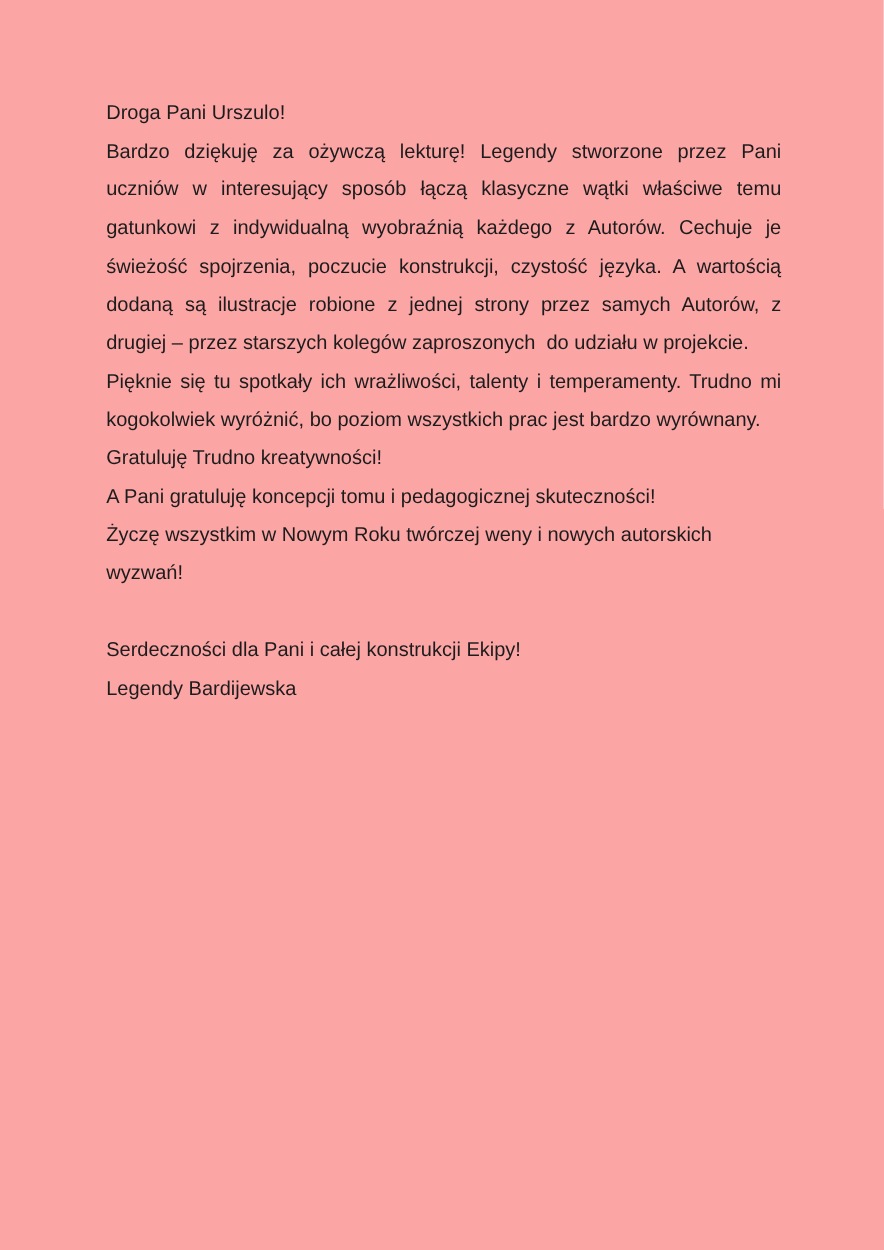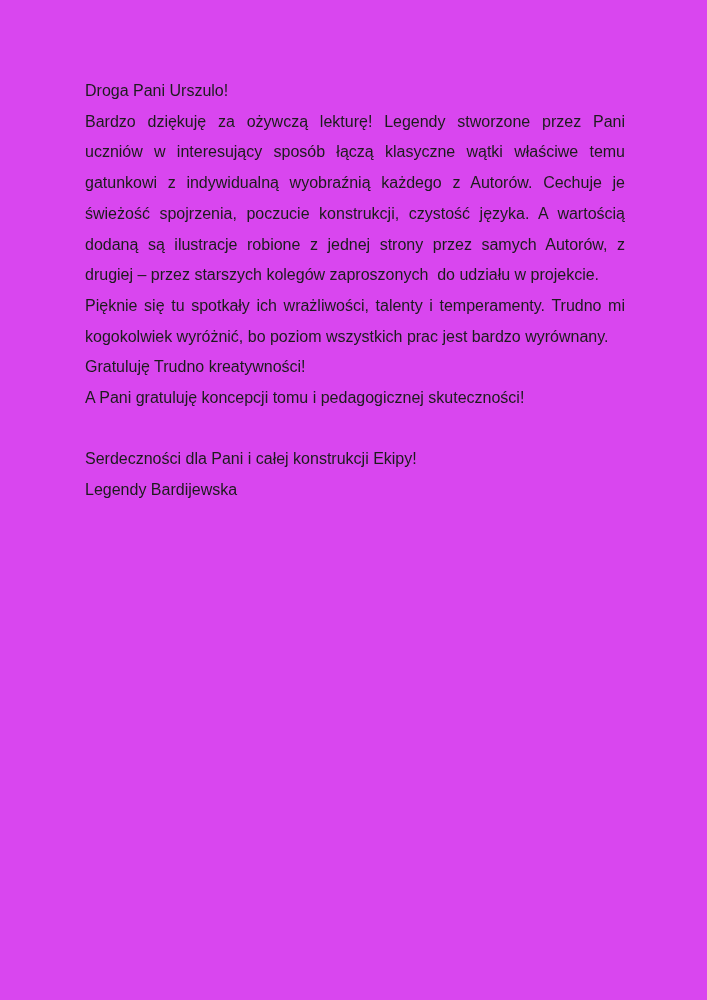--- a/index.html
+++ b/index.html
@@ -10,21 +10,21 @@
   body {
     width: 707px;
     height: 1000px;
     overflow: hidden;
     font-family: "Liberation Sans", "DejaVu Sans", sans-serif;
   }
   .page {
     box-sizing: border-box;
     width: 707px;
     height: 1000px;
-    background: #d946ef;
+    background: #fca5a5;
     padding: 76px 82px 40px 85px;
   }
   .letter p {
     margin: 0;
     padding: 0;
     font-size: 16px;
     line-height: 30.7px;
     color: #1c1c1c;
     white-space: pre-wrap;
     text-align: left;
@@ -37,17 +37,18 @@
 </head>
 <body>
 
 <div class="page">
   <div class="letter">
     <p>Droga Pani Urszulo!</p>
     <p class="justify">Bardzo dziękuję za ożywczą lekturę! Legendy stworzone przez Pani uczniów w interesujący sposób łączą klasyczne wątki właściwe temu gatunkowi z indywidualną wyobraźnią każdego z Autorów. Cechuje je świeżość spojrzenia, poczucie konstrukcji, czystość języka. A wartością dodaną są ilustracje robione z jednej strony przez samych Autorów, z drugiej – przez starszych kolegów zaproszonych  do udziału w projekcie.</p>
     <p class="justify">Pięknie się tu spotkały ich wrażliwości, talenty i temperamenty. Trudno mi kogokolwiek wyróżnić, bo poziom wszystkich prac jest bardzo wyrównany.</p>
     <p>Gratuluję Trudno kreatywności!</p>
     <p>A Pani gratuluję koncepcji tomu i pedagogicznej skuteczności!</p>
+    <p>Życzę wszystkim w Nowym Roku twórczej weny i nowych autorskich wyzwań!</p>
     <p></p>
     <p>Serdeczności dla Pani i całej konstrukcji Ekipy!</p>
     <p>Legendy Bardijewska</p>
   </div>
 </div>
 
 </body></html>

